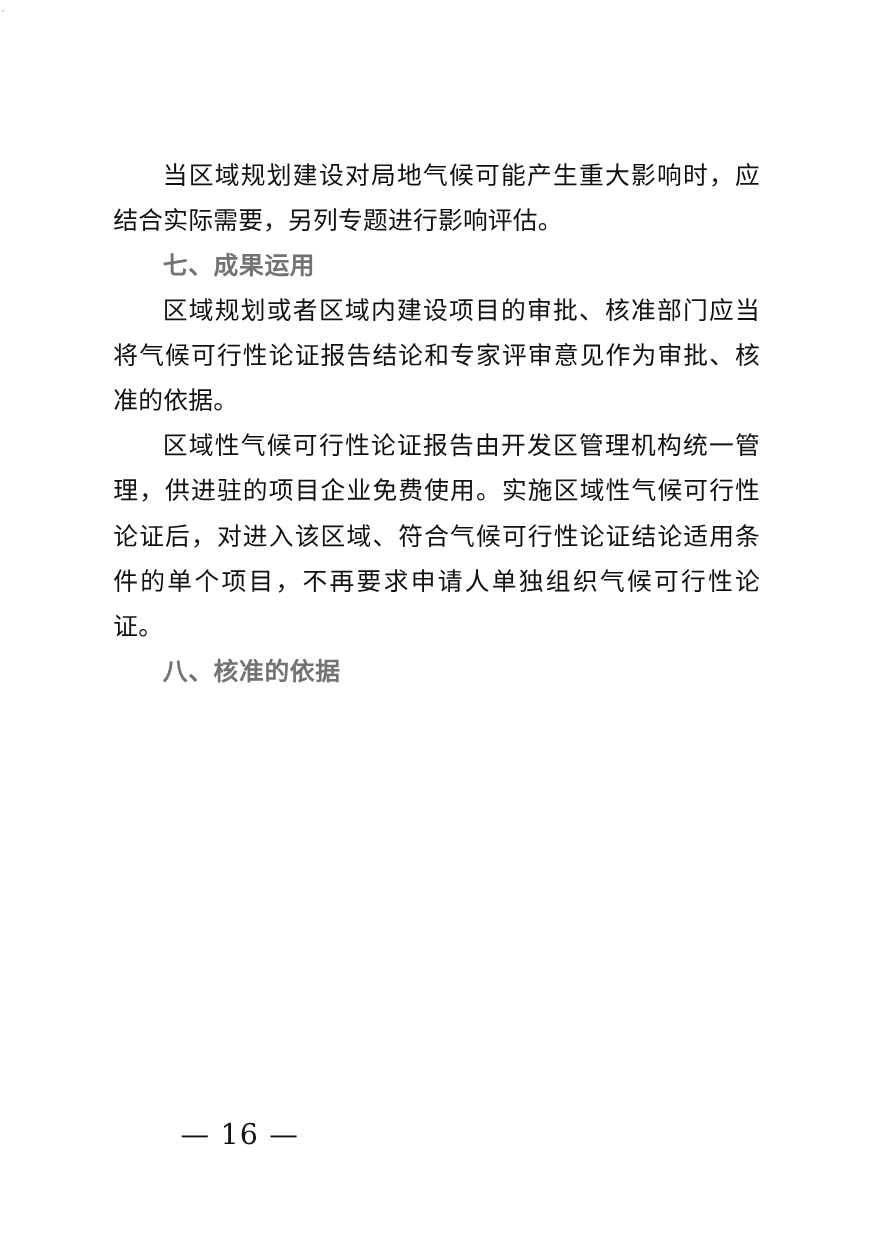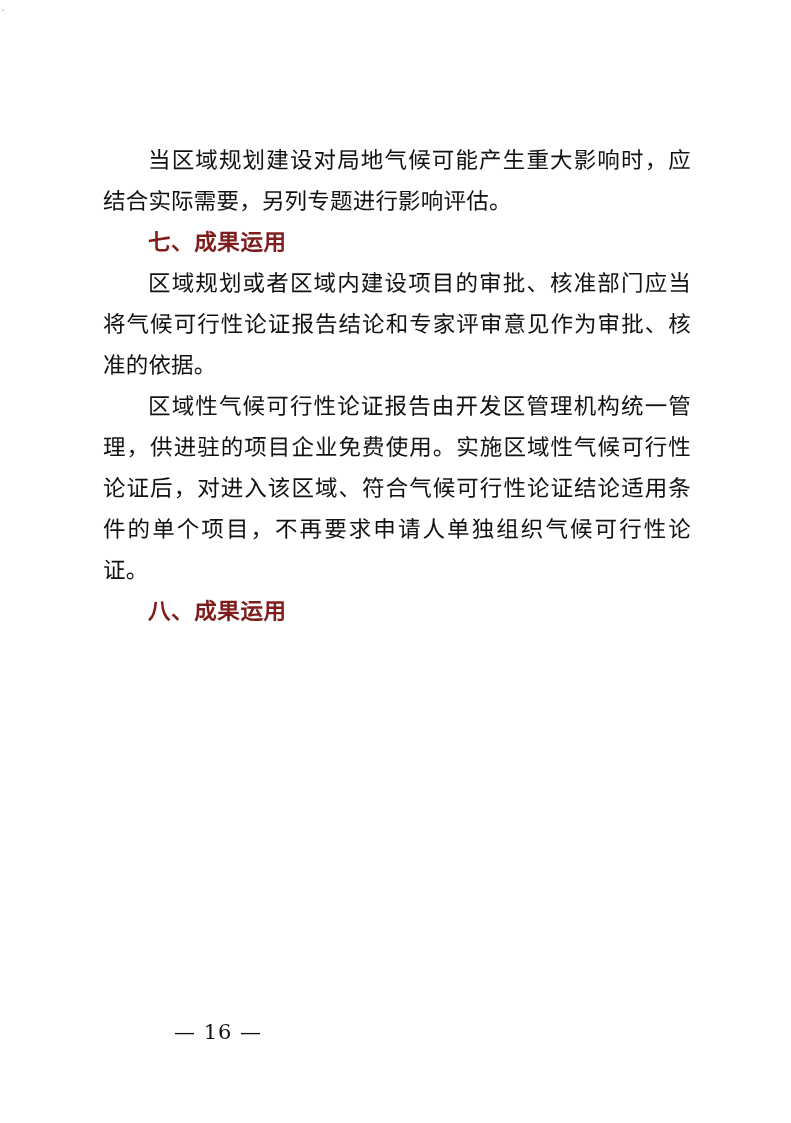--- a/index.html
+++ b/index.html
@@ -37,40 +37,40 @@
     color: #111111;
     font-family: "DejaVu Serif", "Liberation Serif", serif;
   }
   .heading {
     margin: 0;
     font-size: 22.5px;
     line-height: 41px;
     text-indent: 45px;
     font-weight: 700;
     letter-spacing: 0.6px;
-    color: #7f1d1d;
+    color: #737373;
     font-family: "DejaVu Sans", "Liberation Sans", sans-serif;
   }
   .contact {
     margin: 0;
     font-size: 22.5px;
     line-height: 41px;
     text-indent: 45px;
     font-weight: 400;
     white-space: pre;
     color: #111111;
     font-family: "DejaVu Serif", "Liberation Serif", serif;
   }
   #page-number {
     position: absolute;
     left: 103px;
     top: 1018px;
     width: 230px;
     text-align: center;
-    font-size: 21px;
+    font-size: 26px;
     line-height: 28px;
     letter-spacing: 1px;
     color: #111111;
     font-family: "DejaVu Serif", "Liberation Serif", serif;
   }
   .scan-speck {
     position: absolute;
     width: 3px;
     height: 6px;
     background: #8d8d8d;
@@ -87,21 +87,21 @@
   <div id="content">
 
     <p class="para">当区域规划建设对局地气候可能产生重大影响时，应结合实际需要，另列专题进行影响评估。</p>
 
     <h2 class="heading">七、成果运用</h2>
 
     <p class="para">区域规划或者区域内建设项目的审批、核准部门应当将气候可行性论证报告结论和专家评审意见作为审批、核准的依据。</p>
 
     <p class="para">区域性气候可行性论证报告由开发区管理机构统一管理，供进驻的项目企业免费使用。实施区域性气候可行性论证后，对进入该区域、符合气候可行性论证结论适用条件的单个项目，不再要求申请人单独组织气候可行性论证。</p>
 
-    <h2 class="heading">八、成果运用</h2>
+    <h2 class="heading">八、核准的依据</h2>
 
 
 
   </div>
 
   <div id="page-number">— 16 —</div>
 
   <div class="scan-speck" id="speck-right"></div>
   <div class="scan-speck" id="speck-tl"></div>
 

